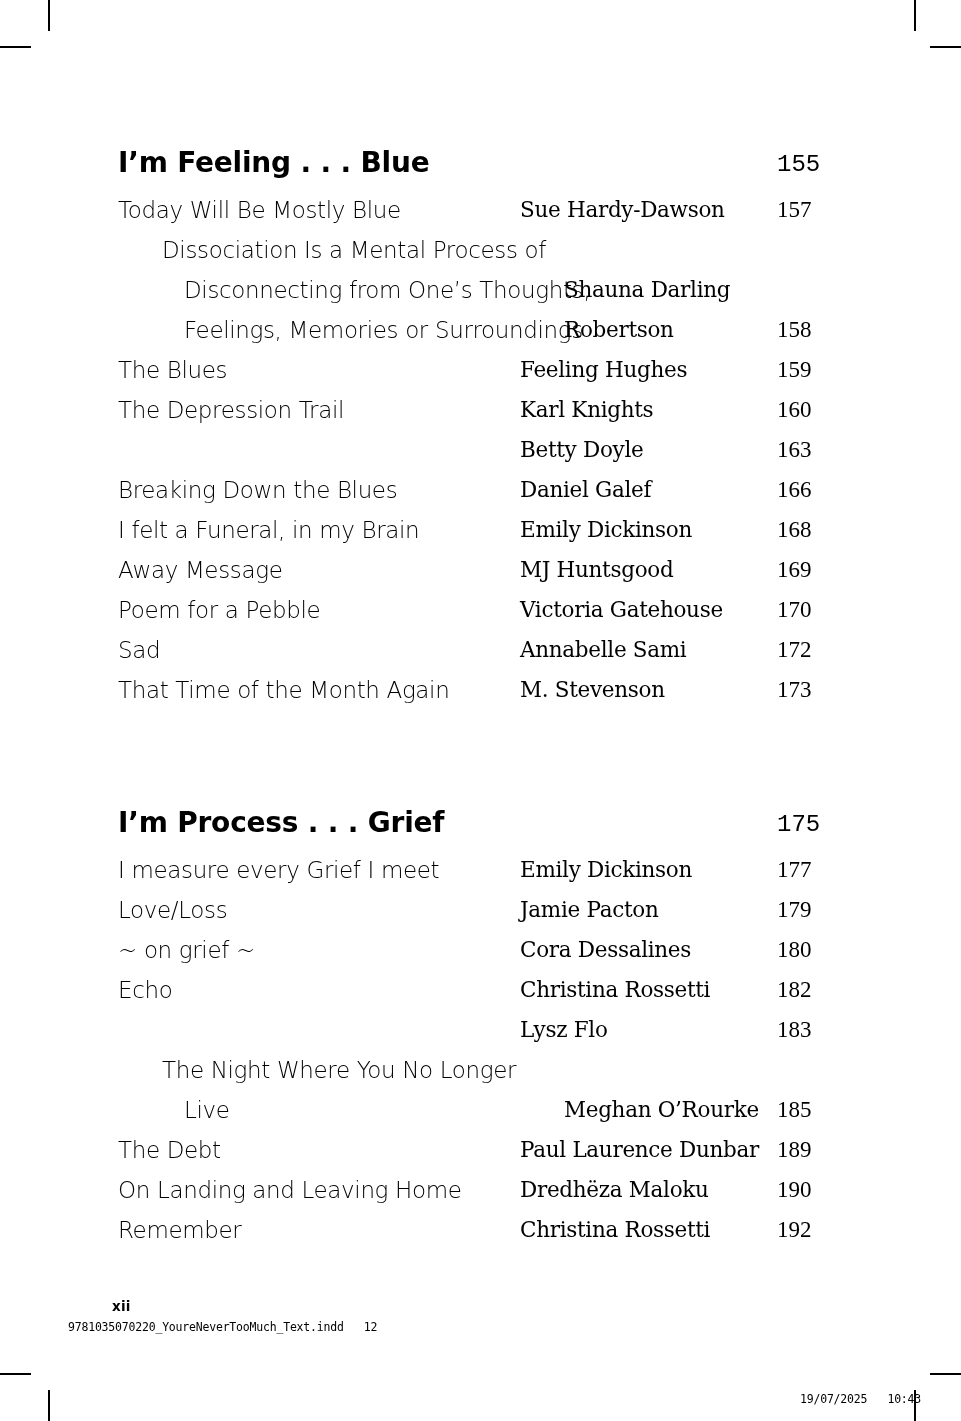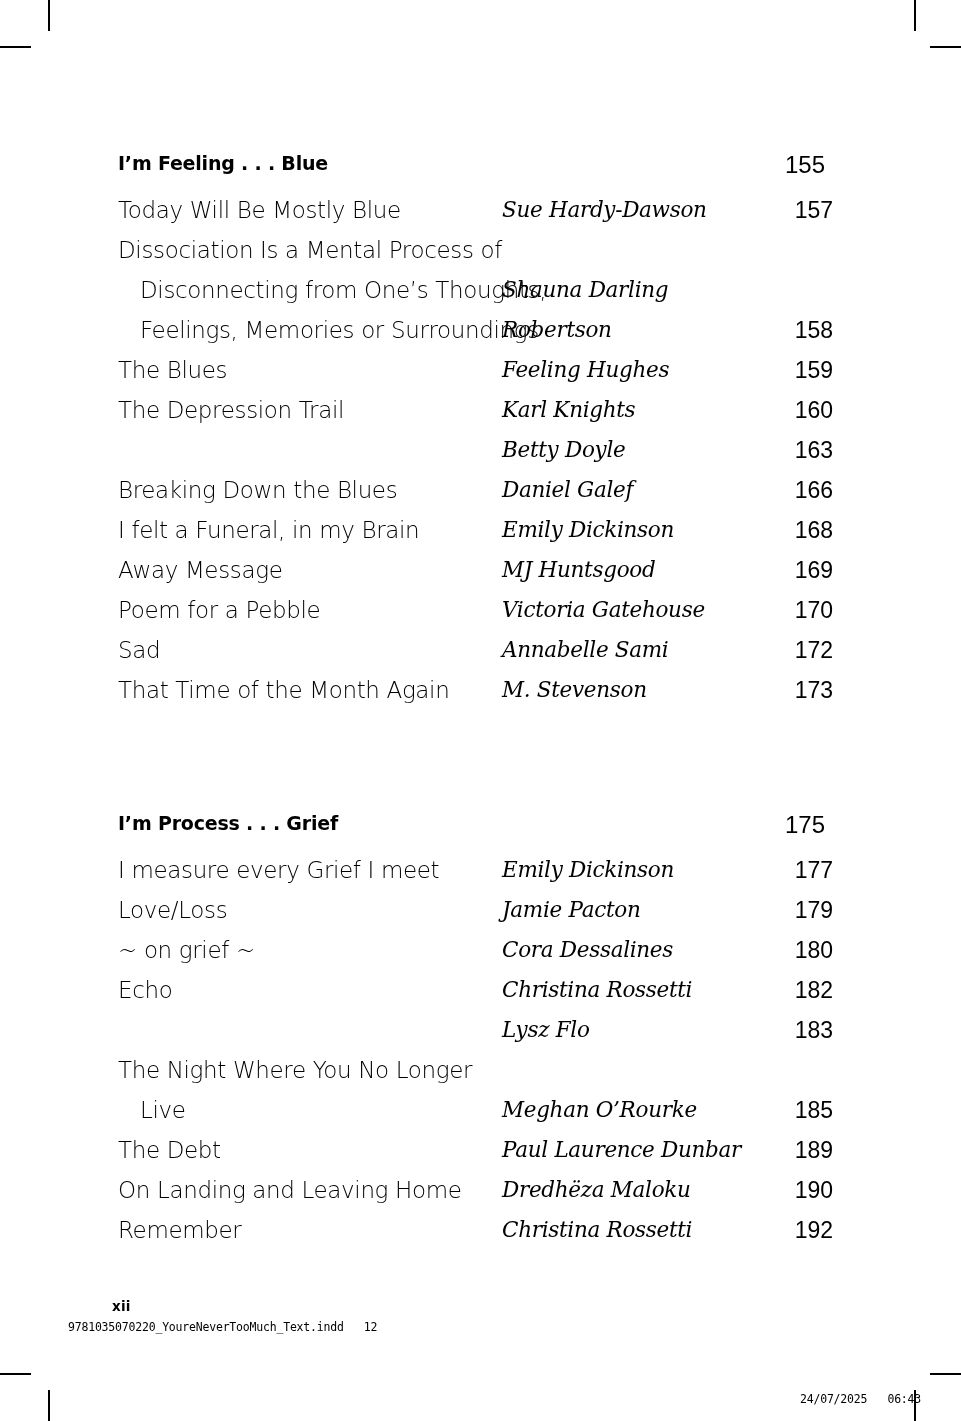--- a/index.html
+++ b/index.html
@@ -55,32 +55,32 @@
   .section-head {
     position: relative;
     height: 42px;
   }
   .section-head .head-title {
     position: absolute;
     left: 0;
     top: 0;
     font-family: "DejaVu Sans", sans-serif;
     font-weight: bold;
-    font-size: 19px;
+    font-size: 28px;
     letter-spacing: -0.2px;
     line-height: 30px;
     white-space: pre;
   }
   .section-head .head-page {
     position: absolute;
     right: 0;
     top: 3px;
     width: 56px;
-    text-align: center;
-    font-family: Liberation Sans, sans-serif;
+    text-align: left;
+    font-family: Liberation Mono, monospace;
     font-size: 24px;
     font-weight: 300;
     line-height: 28px;
   }
 
   
   .entry {
     position: relative;
     min-height: 40px;
   }
@@ -98,42 +98,41 @@
     font-size: 23px;
     line-height: 40px;
     letter-spacing: -0.35px;
     white-space: nowrap;
   }
   .entry .title .cont {
     display: block;
     padding-left: 22px;
   }
   .entry .author {
-    left: 384px;
+    left: 402px;
     width: 258px;
     font-family: "DejaVu Serif", serif;
-    font-style: italic;
     font-weight: 400;
     font-size: 21.5px;
     line-height: 40px;
     letter-spacing: -0.3px;
     white-space: nowrap;
   }
   .entry .pageno {
     right: 0;
     width: 56px;
-    text-align: right;
-    font-family: Liberation Sans, sans-serif;
+    text-align: left;
+    font-family: Liberation Serif, serif;
     font-weight: 300;
     font-size: 23px;
     line-height: 40px;
   }
 
   
-  .entry.multiline { min-height: 40px; }
+  .entry.multiline { min-height: 40px; margin-left: 44px; }
   .entry.multiline .title { position: relative; width: 402px; }
   .entry.multiline .author,
   .entry.multiline .pageno { top: auto; }
 
   .entry .author.row2  { top: 40px; }
   .entry .author.row3  { top: 80px; }
   .entry .pageno.row2  { top: 40px; }
   .entry .pageno.row3  { top: 80px; }
 
   
@@ -308,13 +307,13 @@
         <div class="pageno">192</div>
       </div>
     </div>
 
   </div>
 
   <div class="folio">xii</div>
 </div>
 
 <div class="slug-left">9781035070220_YoureNeverTooMuch_Text.indd   12</div>
-<div class="slug-right">24/07/2025   06:43</div>
+<div class="slug-right">19/07/2025   10:43</div>
 
 </body></html>

